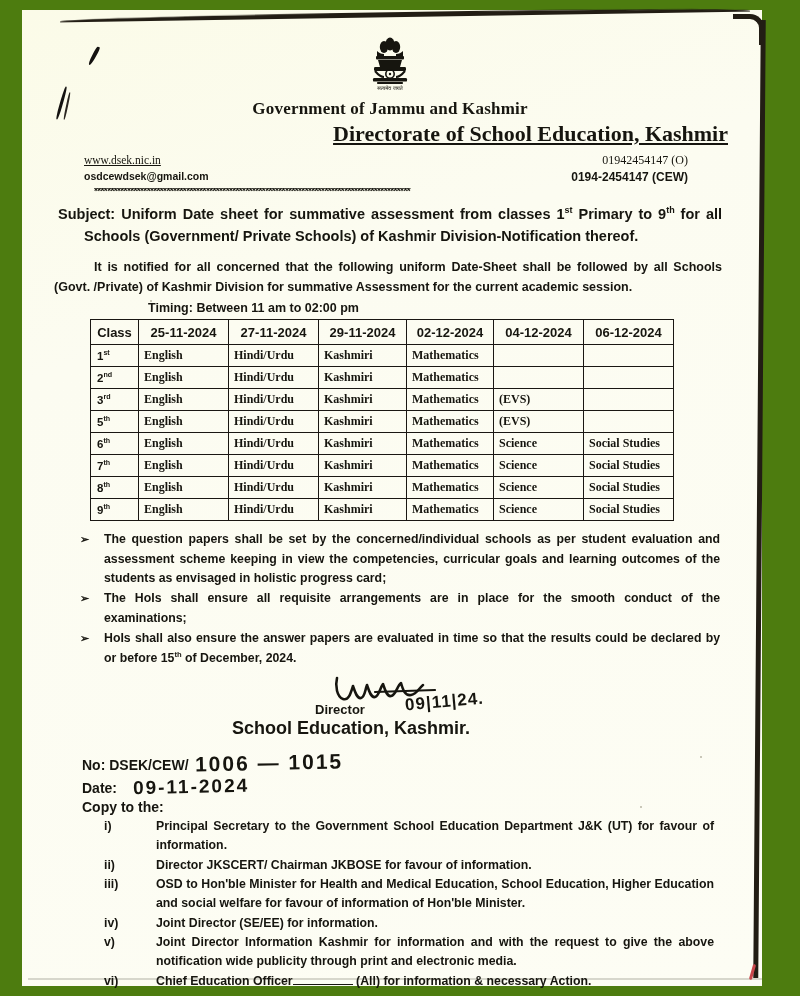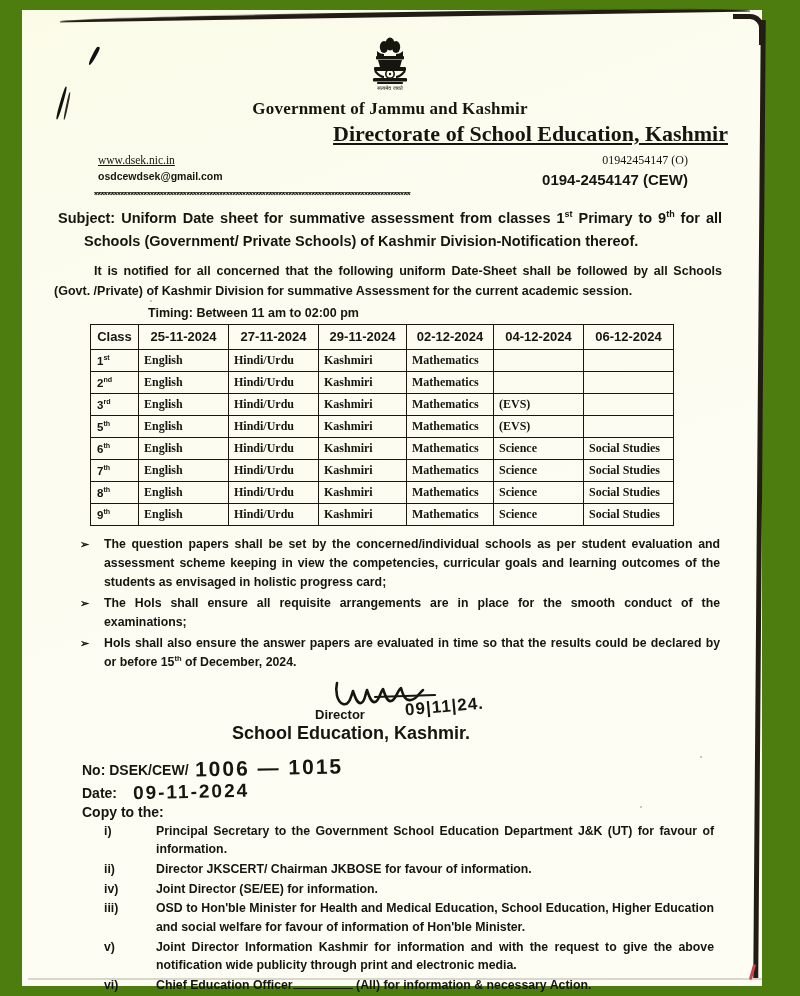--- a/index.html
+++ b/index.html
@@ -101,31 +101,31 @@
     font-weight: bold;
     font-size: 22px;
     text-decoration: underline;
     text-underline-offset: 2px;
     margin-top: 2px;
   }
   .contact-row {
     display: flex;
     justify-content: space-between;
     align-items: flex-start;
-    margin: 5px 40px 0 46px;
+    margin: 5px 40px 0 32px;
     font-family: "Liberation Sans", sans-serif;
     font-size: 11px;
     font-weight: bold;
   }
   .contact-left, .contact-right { line-height: 1.45; }
   .contact-right { text-align: right; }
   .web { text-decoration: underline; font-weight: normal; font-size: 11.5px;
          font-family: "Liberation Serif", serif; }
   .phone1 { font-family: "Liberation Serif", serif; font-weight: normal; font-size: 12px; }
-  .phone2 { font-size: 15px; }
+  .phone2 { font-size: 12px; }
   .email { font-size: 10.5px; }
   .star-rule {
     margin: 1px 36px 0 42px;
     height: 7px;
     overflow: hidden;
     font-family: "Liberation Sans", sans-serif;
     font-size: 10px;
     line-height: 7px;
     letter-spacing: -0.6px;
     white-space: nowrap;
@@ -500,26 +500,26 @@
       <ol class="copylist" id="copylist">
           <li>
             <span class="num">i)</span>
             <span class="txt">Principal Secretary to the Government School Education Department J&amp;K (UT) for favour of information.</span>
           </li>
           <li>
             <span class="num">ii)</span>
             <span class="txt">Director JKSCERT/ Chairman JKBOSE for favour of information.</span>
           </li>
           <li>
+            <span class="num">iii)</span>
+            <span class="txt">OSD to Hon'ble Minister for Health and Medical Education, School  Education, Higher Education and social welfare for favour of information of Hon'ble Minister.</span>
+          </li>
+          <li>
             <span class="num">iv)</span>
             <span class="txt">Joint Director (SE/EE) for information.</span>
-          </li>
-          <li>
-            <span class="num">iii)</span>
-            <span class="txt">OSD to Hon'ble Minister for Health and Medical Education, School  Education, Higher Education and social welfare for favour of information of Hon'ble Minister.</span>
           </li>
           <li>
             <span class="num">v)</span>
             <span class="txt">Joint Director Information Kashmir for information and with the request to give the above notification wide publicity through print and electronic media.</span>
           </li>
           <li>
             <span class="num">vi)</span>
             <span class="txt"><span>Chief Education Officer</span><span class="blank-line" style="width:60px;"></span><span> (All) for information &amp; necessary Action.</span></span>
           </li>
         </ol>

